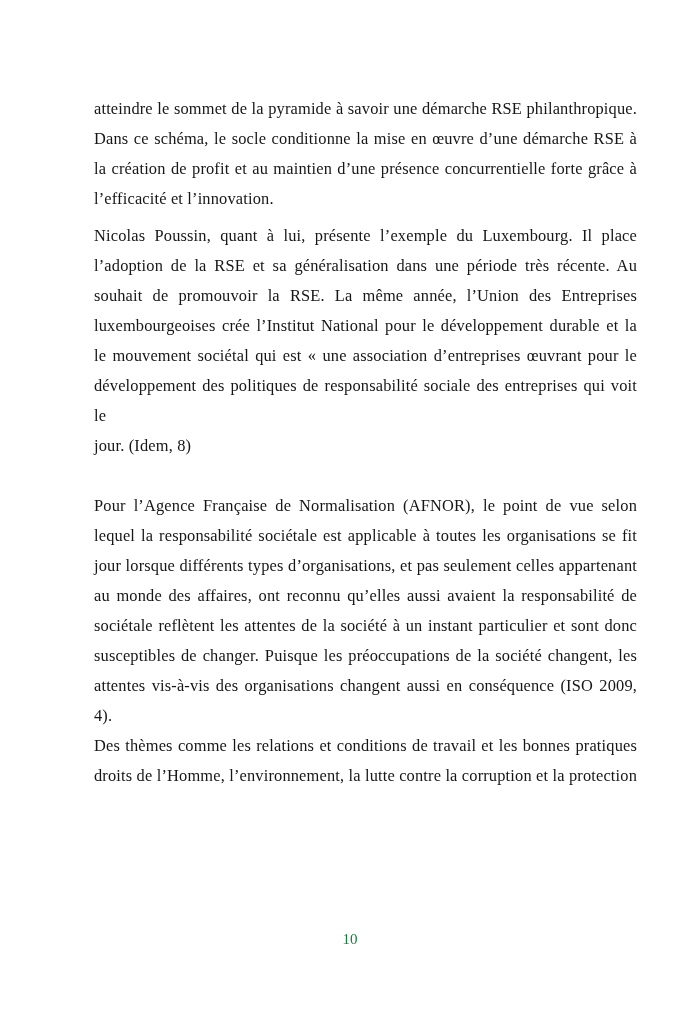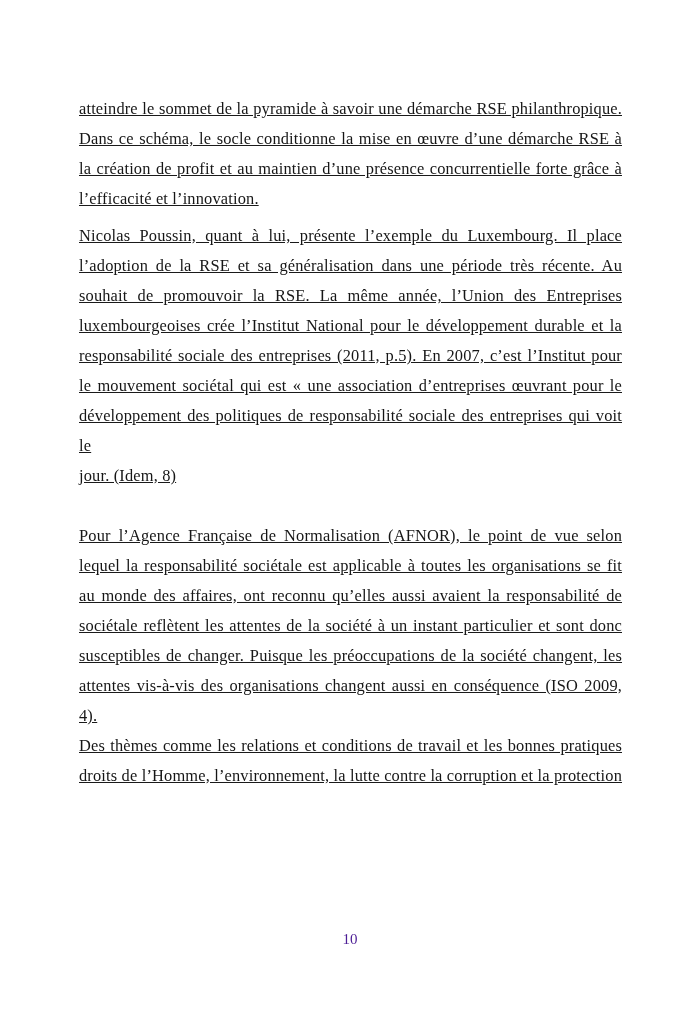--- a/index.html
+++ b/index.html
@@ -15,24 +15,23 @@
   .page {
     position: relative;
     width: 700px;
     height: 1028px;
     background: #ffffff;
     overflow: hidden;
     box-sizing: border-box;
   }
   .text-body {
     position: absolute;
-    left: 79px;
+    left: 94px;
     top: 94px;
     width: 543px;
-    text-decoration: underline;
   }
   .para {
     margin: 0;
     font-size: 16.4px;
     line-height: 30px;
     color: #161616;
     letter-spacing: 0.01em;
   }
   
   .line {
@@ -60,21 +59,21 @@
     height: 30px;
   }
   .folio {
     position: absolute;
     top: 929px;
     left: 0;
     width: 700px;
     text-align: center;
     font-size: 15px;
     line-height: 20px;
-    color: #4c1d95;
+    color: #15803d;
     font-family: "Liberation Serif", "DejaVu Serif", serif;
   }
 </style>
 </head>
 <body>
 
 <div class="page">
 
   <div class="text-body">
       <div class="para" id="para-pyramide">
@@ -82,29 +81,29 @@
         <span class="line just">Dans ce schéma, le socle conditionne la mise en œuvre d’une démarche RSE à</span>
         <span class="line just">la création de profit et au maintien d’une présence concurrentielle forte grâce à</span>
         <span class="line last">l’efficacité et l’innovation.</span>
       </div>
       <div class="gap-para"></div>
       <div class="para" id="para-poussin">
         <span class="line just">Nicolas Poussin, quant à lui, présente l’exemple du Luxembourg. Il place</span>
         <span class="line just">l’adoption de la RSE et sa généralisation dans une période très récente. Au</span>
         <span class="line just">souhait de promouvoir la RSE. La même année, l’Union des Entreprises</span>
         <span class="line just">luxembourgeoises  crée l’Institut National pour le développement durable et la</span>
-        <span class="line just">responsabilité  sociale des entreprises (2011, p.5). En 2007, c’est l’Institut pour</span>
         <span class="line just">le mouvement sociétal qui est « une association d’entreprises œuvrant pour le</span>
         <span class="line just">développement des politiques de responsabilité sociale des entreprises qui voit le</span>
         <span class="line last">jour. (Idem, 8)</span>
       </div>
       <div class="gap-blank"></div>
       <div class="para" id="para-afnor">
         <span class="line just">Pour l’Agence Française de Normalisation (AFNOR),  le point de vue selon</span>
         <span class="line just">lequel la responsabilité sociétale est applicable à toutes les organisations se fit</span>
+        <span class="line just">jour lorsque différents types d’organisations, et pas seulement celles appartenant</span>
         <span class="line just">au monde des affaires, ont  reconnu qu’elles aussi avaient la responsabilité de</span>
         <span class="line just">sociétale reflètent les attentes de la société à un instant particulier et sont donc</span>
         <span class="line just">susceptibles de changer. Puisque les préoccupations de la société changent, les</span>
         <span class="line just">attentes vis-à-vis des organisations changent aussi en conséquence (ISO 2009,</span>
         <span class="line last">4).</span>
       </div>
       <div class="para" id="para-philanthropie">
         <span class="line just">Des thèmes comme les relations et conditions de travail et les bonnes pratiques</span>
         <span class="line just">droits de l’Homme, l’environnement, la lutte contre la corruption et la protection</span>
       </div>

